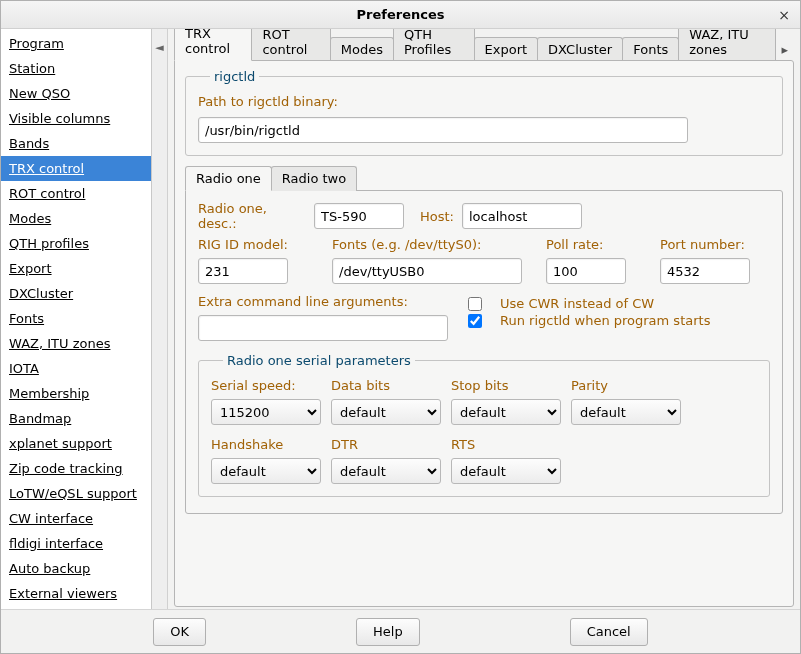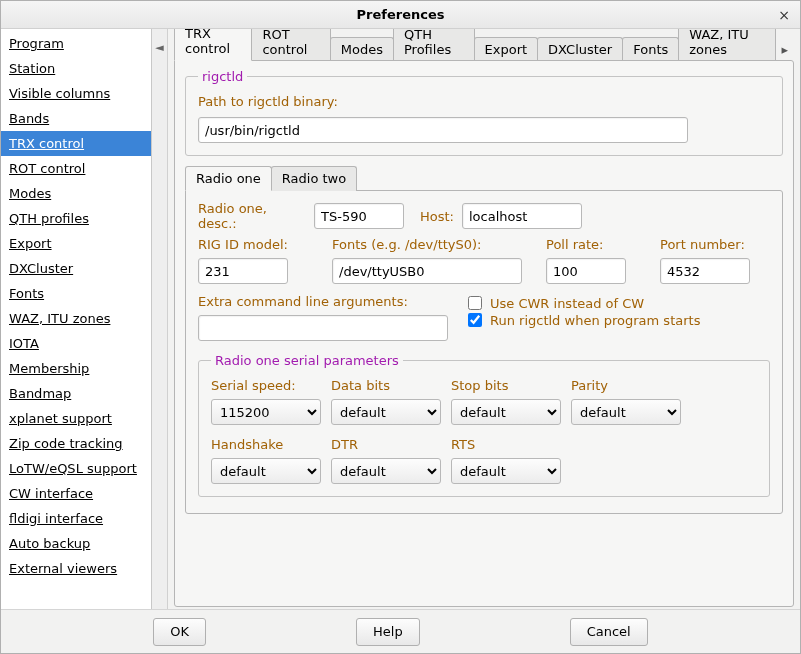--- a/index.html
+++ b/index.html
@@ -14,47 +14,48 @@
 .sidebar-item.selected { background: #3b84d7; color: #fff; }
 .scroll-left { width: 16px; border-right: 1px solid #d0d0d0; display: flex; align-items: flex-start; justify-content: center; padding-top: 12px; background: #eee; }
 .scroll-left .arrow { font-size: 11px; color: #666; }
 .main { flex: 1; display: flex; flex-direction: column; padding: 4px 6px 2px 6px; position: relative; }
 .tabrow { display: flex; align-items: flex-end; height: 28px; }
 .tab { padding: 4px 10px; border: 1px solid #b5b5b5; border-bottom: none; background: #e8e8e7; margin-right: -1px; border-radius: 3px 3px 0 0; cursor: pointer; font-size: 13px; }
 .tab.active { background: #f6f6f5; position: relative; z-index: 2; border-bottom: 1px solid #f6f6f5; }
 .tabrow .arrow-right { padding: 4px 6px; color: #555; }
 .panel { flex: 1; border: 1px solid #b5b5b5; border-radius: 0 3px 3px 3px; background: #f6f6f5; padding: 8px 10px 10px 10px; margin-top: -1px; position: relative; }
 fieldset { border: 1px solid #c4c4c4; border-radius: 3px; padding: 10px 12px 12px 12px; margin-bottom: 10px; background: #f6f6f5; }
-legend { padding: 0 4px; color: #a21caf; font-size: 13px; }
+legend { padding: 0 4px; color: #0c4a6e; font-size: 13px; margin-left: 12px; }
 .row { display: flex; align-items: center; gap: 8px; margin-bottom: 6px; flex-wrap: nowrap; }
 label { color: #a16207; }
 input[type=text] { border: 1px solid #b8b8b8; border-radius: 3px; padding: 4px 6px; background: #fff; height: 26px; box-shadow: inset 1px 1px 1px rgba(0,0,0,0.05); }
 select { border: 1px solid #b8b8b8; border-radius: 3px; padding: 3px 4px; background: linear-gradient(#fdfdfd,#ececec); height: 26px; }
 .inner-tabs { display: flex; margin-top: 1px; }
 .inner-panel { border: 1px solid #b5b5b5; border-radius: 0 3px 3px 3px; padding: 10px 12px 6px 12px; margin-top: -1px; background: #f6f6f5; }
 .grid4 { display: grid; grid-template-columns: 120px 200px 100px 110px; gap: 6px 14px; align-items: center; }
 .ser-grid { display: grid; grid-template-columns: 110px 110px 110px 110px; gap: 6px 10px; }
-.check-row { display: flex; align-items: flex-start; gap: 8px; margin: 2px 0; }
+.check-row { display: flex; align-items: flex-end; gap: 18px; margin: 2px 0; }
 .check-row input[type=checkbox] { width: 14px; height: 14px; }
 button { border: 1px solid #b0b0b0; border-radius: 3px; background: linear-gradient(#fdfdfd,#e8e8e8); padding: 5px 16px; cursor: pointer; height: 28px; }
 .actions { position: absolute; right: 20px; bottom: 8px; }
 .footer { height: 44px; display: flex; align-items: center; justify-content: center; gap: 150px; border-top: 1px solid #d5d5d5; background: #f2f2f1; }
 </style>
 </head>
 <body>
 
 <div class="window">
   <div class="titlebar">
     <span class="title">Preferences</span>
     <span class="close">×</span>
   </div>
   <div class="body">
     <div class="sidebar" id="sidebar">
         <div class="sidebar-item">Program</div>
         <div class="sidebar-item">Station</div>
+        <div class="sidebar-item">New QSO</div>
         <div class="sidebar-item">Visible columns</div>
         <div class="sidebar-item">Bands</div>
         <div class="sidebar-item selected">TRX control</div>
         <div class="sidebar-item">ROT control</div>
         <div class="sidebar-item">Modes</div>
         <div class="sidebar-item">QTH profiles</div>
         <div class="sidebar-item">Export</div>
         <div class="sidebar-item">DXCluster</div>
         <div class="sidebar-item">Fonts</div>
         <div class="sidebar-item">WAZ, ITU zones</div>

